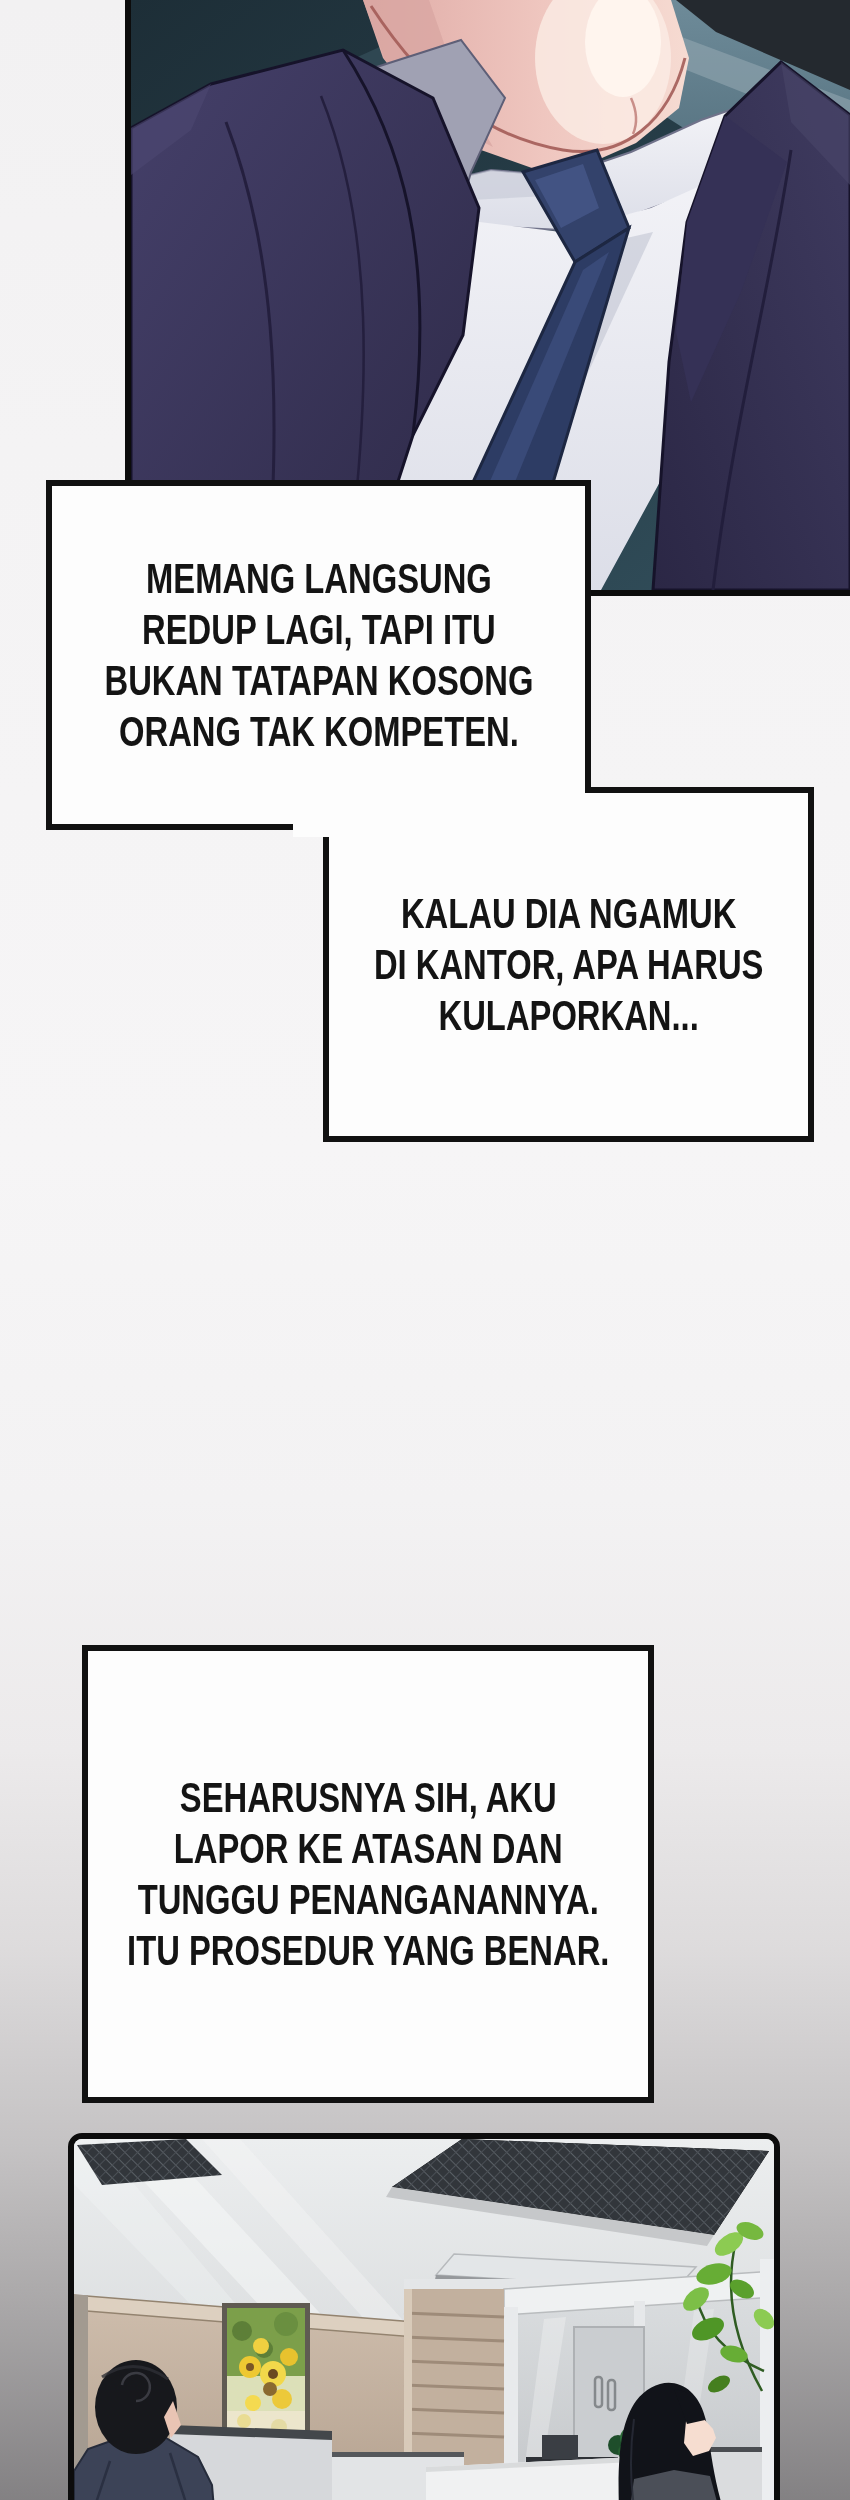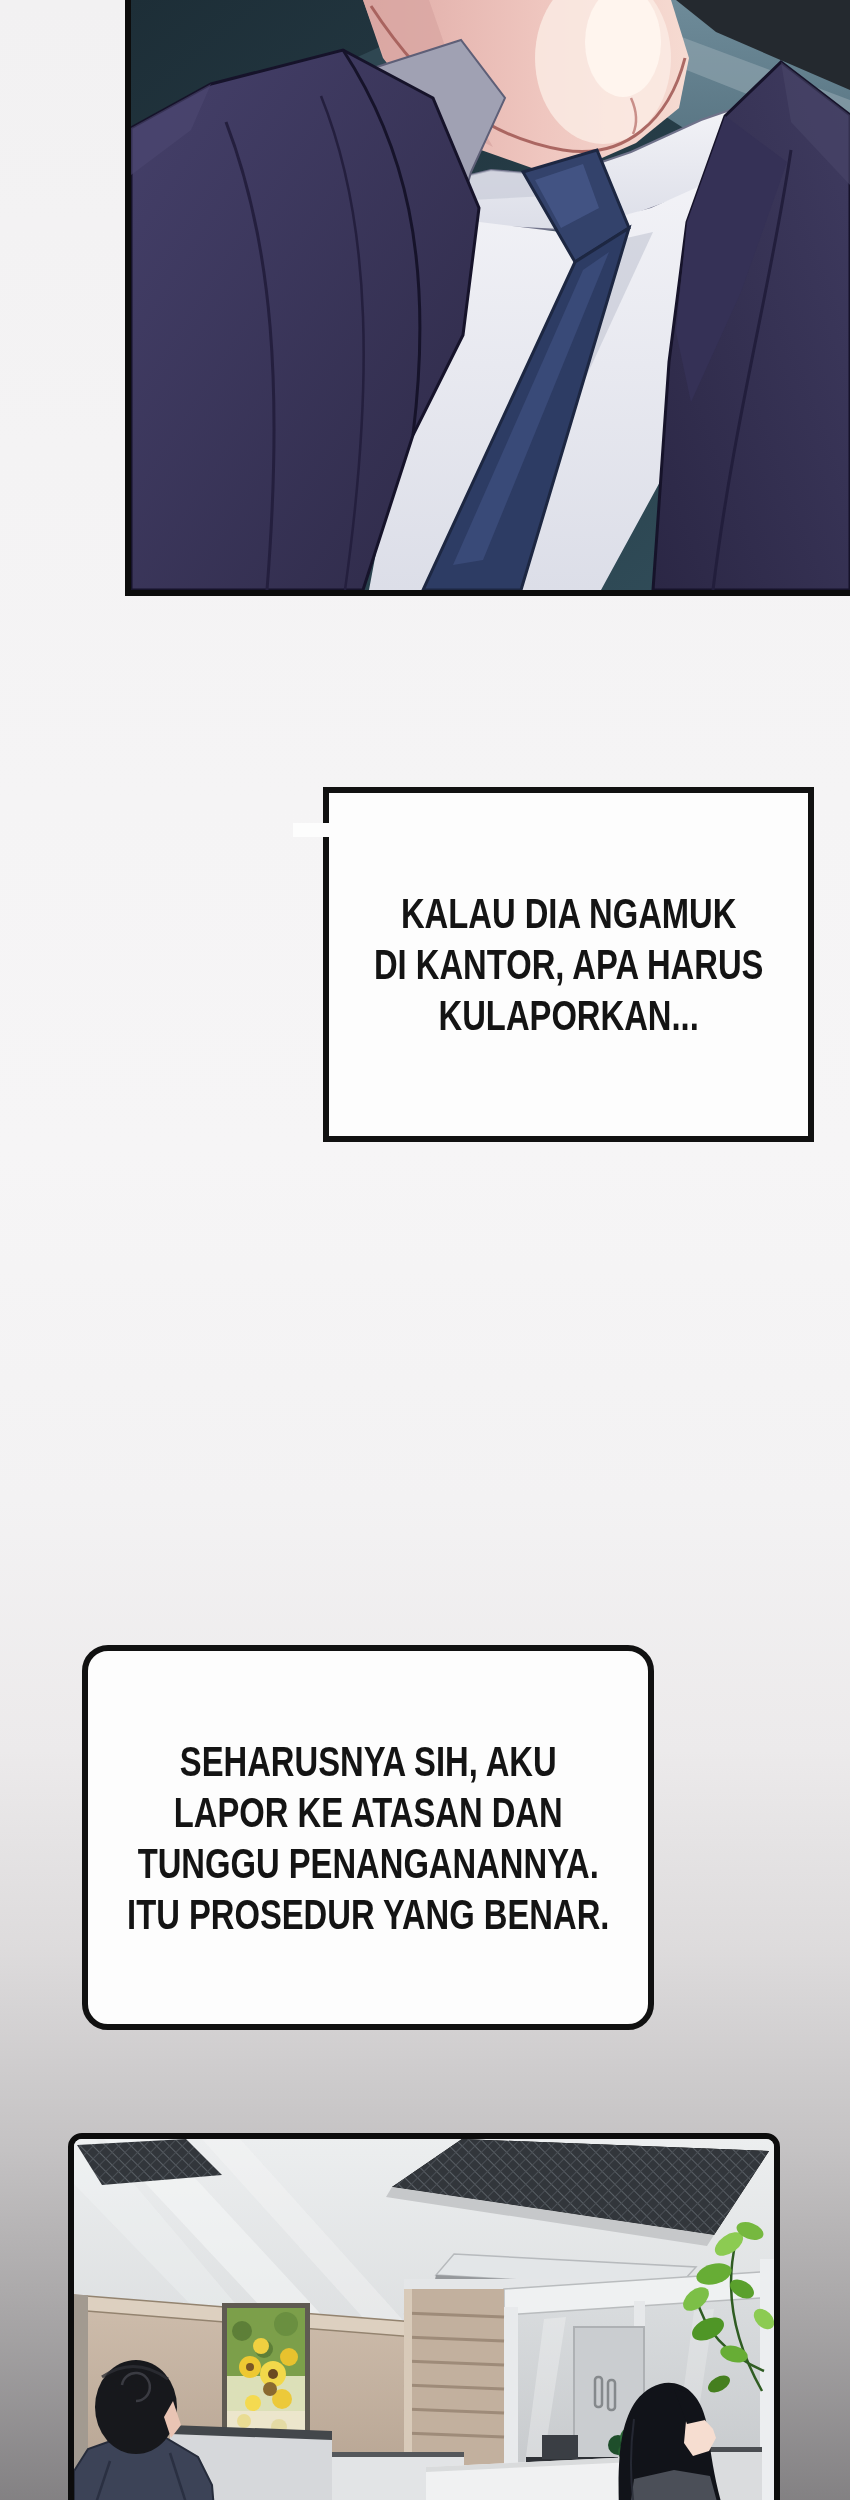--- a/index.html
+++ b/index.html
@@ -21,21 +21,21 @@
     border:6px solid #0c0c0c;border-radius:14px;
     background:#dfe1e3;z-index:5;overflow:hidden;
   }
   .speech-box{
     position:absolute;background:#fdfdfd;border:6px solid #111;
     box-sizing:border-box;display:flex;flex-direction:column;
     justify-content:center;align-items:center;
   }
   #box1{left:46px;top:480px;width:545px;height:350px;z-index:30;}
   #box2{left:287px;top:787px;width:491px;height:355px;z-index:20;margin-left:36px;}
-  #box3{left:82px;top:1645px;width:572px;height:385px;z-index:10;border-radius:26px;}
+  #box3{left:82px;top:1645px;width:572px;height:458px;z-index:10;}
   
   .seam{position:absolute;background:#fdfdfd;z-index:31;}
   #seam-bottom{left:293px;top:823px;width:292px;height:14px;}
   #seam-right{left:584px;top:793px;width:14px;height:37px;}
   .box-text{
     font-weight:700;font-size:42px;line-height:51px;color:#141414;
     text-align:center;transform:scaleX(.78);transform-origin:center;
     letter-spacing:0;white-space:nowrap;
   }
   .box-text span{display:block;}
@@ -134,20 +134,28 @@
   </div>
 
   <div id="box2" class="speech-box">
     <div class="box-text">
       <span>KALAU DIA NGAMUK</span>
       <span>DI KANTOR, APA HARUS</span>
       <span>KULAPORKAN...</span>
     </div>
   </div>
 
+  <div id="box1" class="speech-box">
+    <div class="box-text">
+      <span>MEMANG LANGSUNG</span>
+      <span>REDUP LAGI, TAPI ITU</span>
+      <span>BUKAN TATAPAN KOSONG</span>
+      <span>ORANG TAK KOMPETEN.</span>
+    </div>
+  </div>
 
   <div id="seam-bottom" class="seam"></div>
   <div id="seam-right" class="seam"></div>
 
   <div id="box3" class="speech-box">
     <div class="box-text">
       <span>SEHARUSNYA SIH, AKU</span>
       <span>LAPOR KE ATASAN DAN</span>
       <span>TUNGGU PENANGANANNYA.</span>
       <span>ITU PROSEDUR YANG BENAR.</span>

